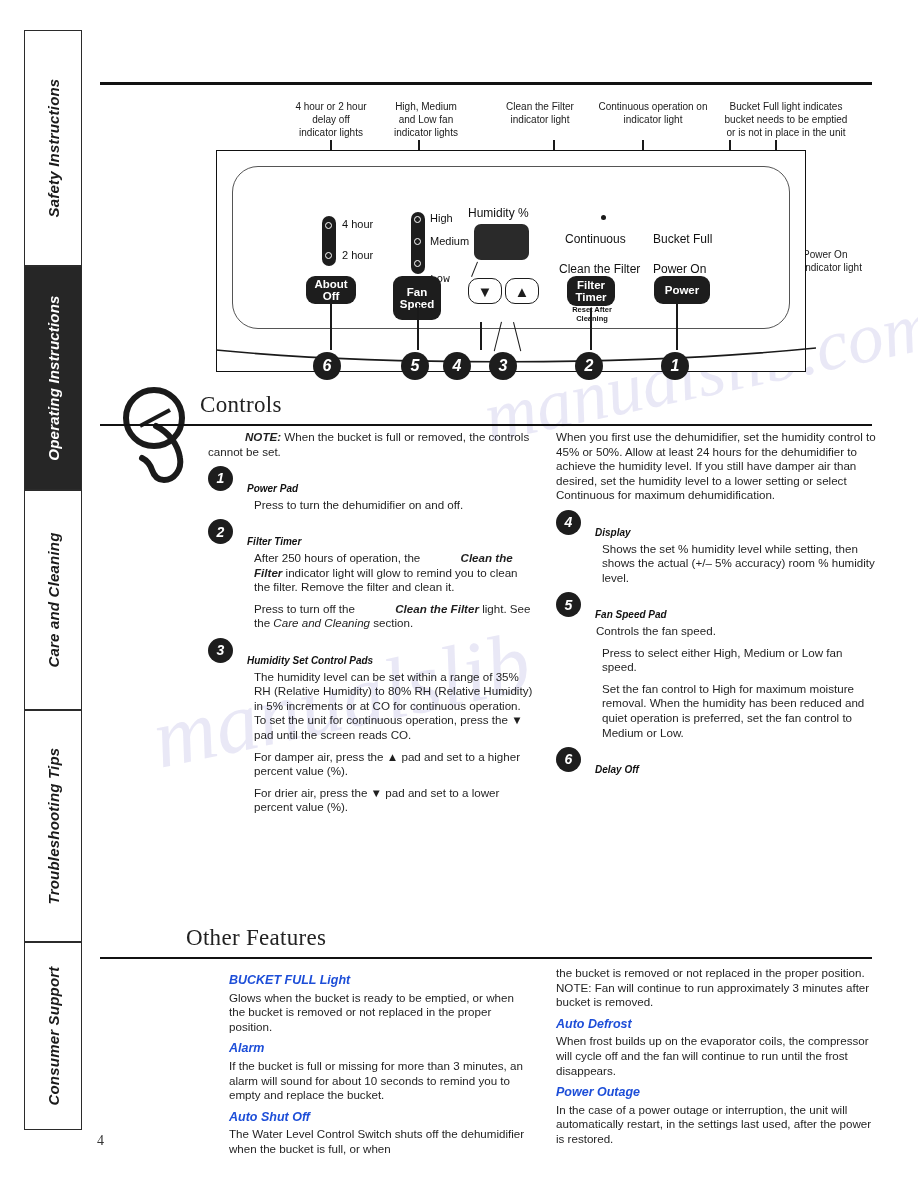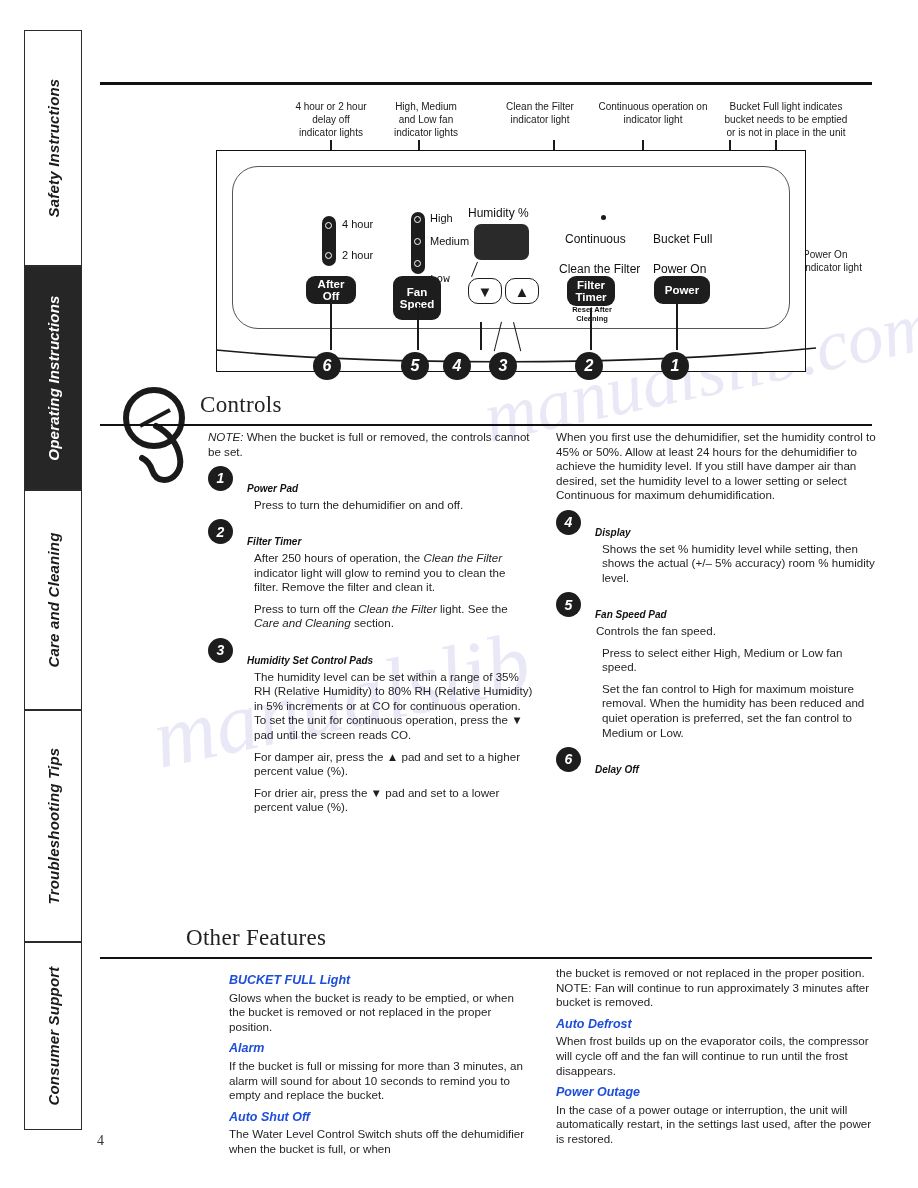--- a/index.html
+++ b/index.html
@@ -118,21 +118,21 @@
   
   .col{position:absolute;font-size:11.6px;line-height:14.6px;color:#1f1f1f;}
   .col p{margin:0 0 7px 0;}
   .col .ind{margin-left:46px;}
   .item{display:flex;align-items:flex-start;margin:6px 0 1px 0;}
   .item .h{
     font-size:10px;font-weight:bold;font-style:italic;color:#111;
     margin-left:14px;margin-top:16px;
   }
   .sub-h{font-size:12.5px;font-weight:bold;font-style:italic;color:#1d4ed8;margin:7px 0 3px 0;}
-  b.bi{font-weight:normal;font-style:italic;}
+  b.bi{font-weight:bold;font-style:italic;margin-left:37px;}
   i.it{font-style:italic;}
 
   .pagenum{position:absolute;left:97px;top:1133px;font-size:14px;color:#333;
     font-family:"Liberation Serif","DejaVu Serif",serif;}
 
   
   .wm{
     position:absolute;pointer-events:none;
     font-family:"Liberation Serif","DejaVu Serif",serif;
     color:rgba(120,110,200,.16);
@@ -220,21 +220,21 @@
 
   <div class="humidity-cap">Humidity %</div>
   <div class="display-screen"></div>
 
   <div class="dot" style="left:601px;top:215px;"></div>
   <div class="small-cap" style="left:565px;top:232px;">Continuous</div>
   <div class="small-cap" style="left:653px;top:232px;">Bucket Full</div>
   <div class="small-cap" style="left:559px;top:262px;">Clean the Filter</div>
   <div class="small-cap" style="left:653px;top:262px;">Power On</div>
 
-  <div class="pad" style="left:306px;top:276px;width:50px;height:28px;white-space:pre-line;">After
+  <div class="pad" style="left:306px;top:276px;width:50px;height:28px;white-space:pre-line;">About
 Off</div>
   <div class="pad" style="left:393px;top:276px;width:48px;height:44px;white-space:pre-line;">Fan
 Speed</div>
   <div class="pad" style="left:567px;top:276px;width:48px;height:30px;white-space:pre-line;">Filter
 Timer</div>
   <div class="pad" style="left:654px;top:276px;width:56px;height:28px;">Power</div>
   <div class="reset-cap" style="white-space:pre-line;">Reset After
 Cleaning</div>
 
   <div class="arrow-pad" style="left:468px;top:278px;">▼</div>

